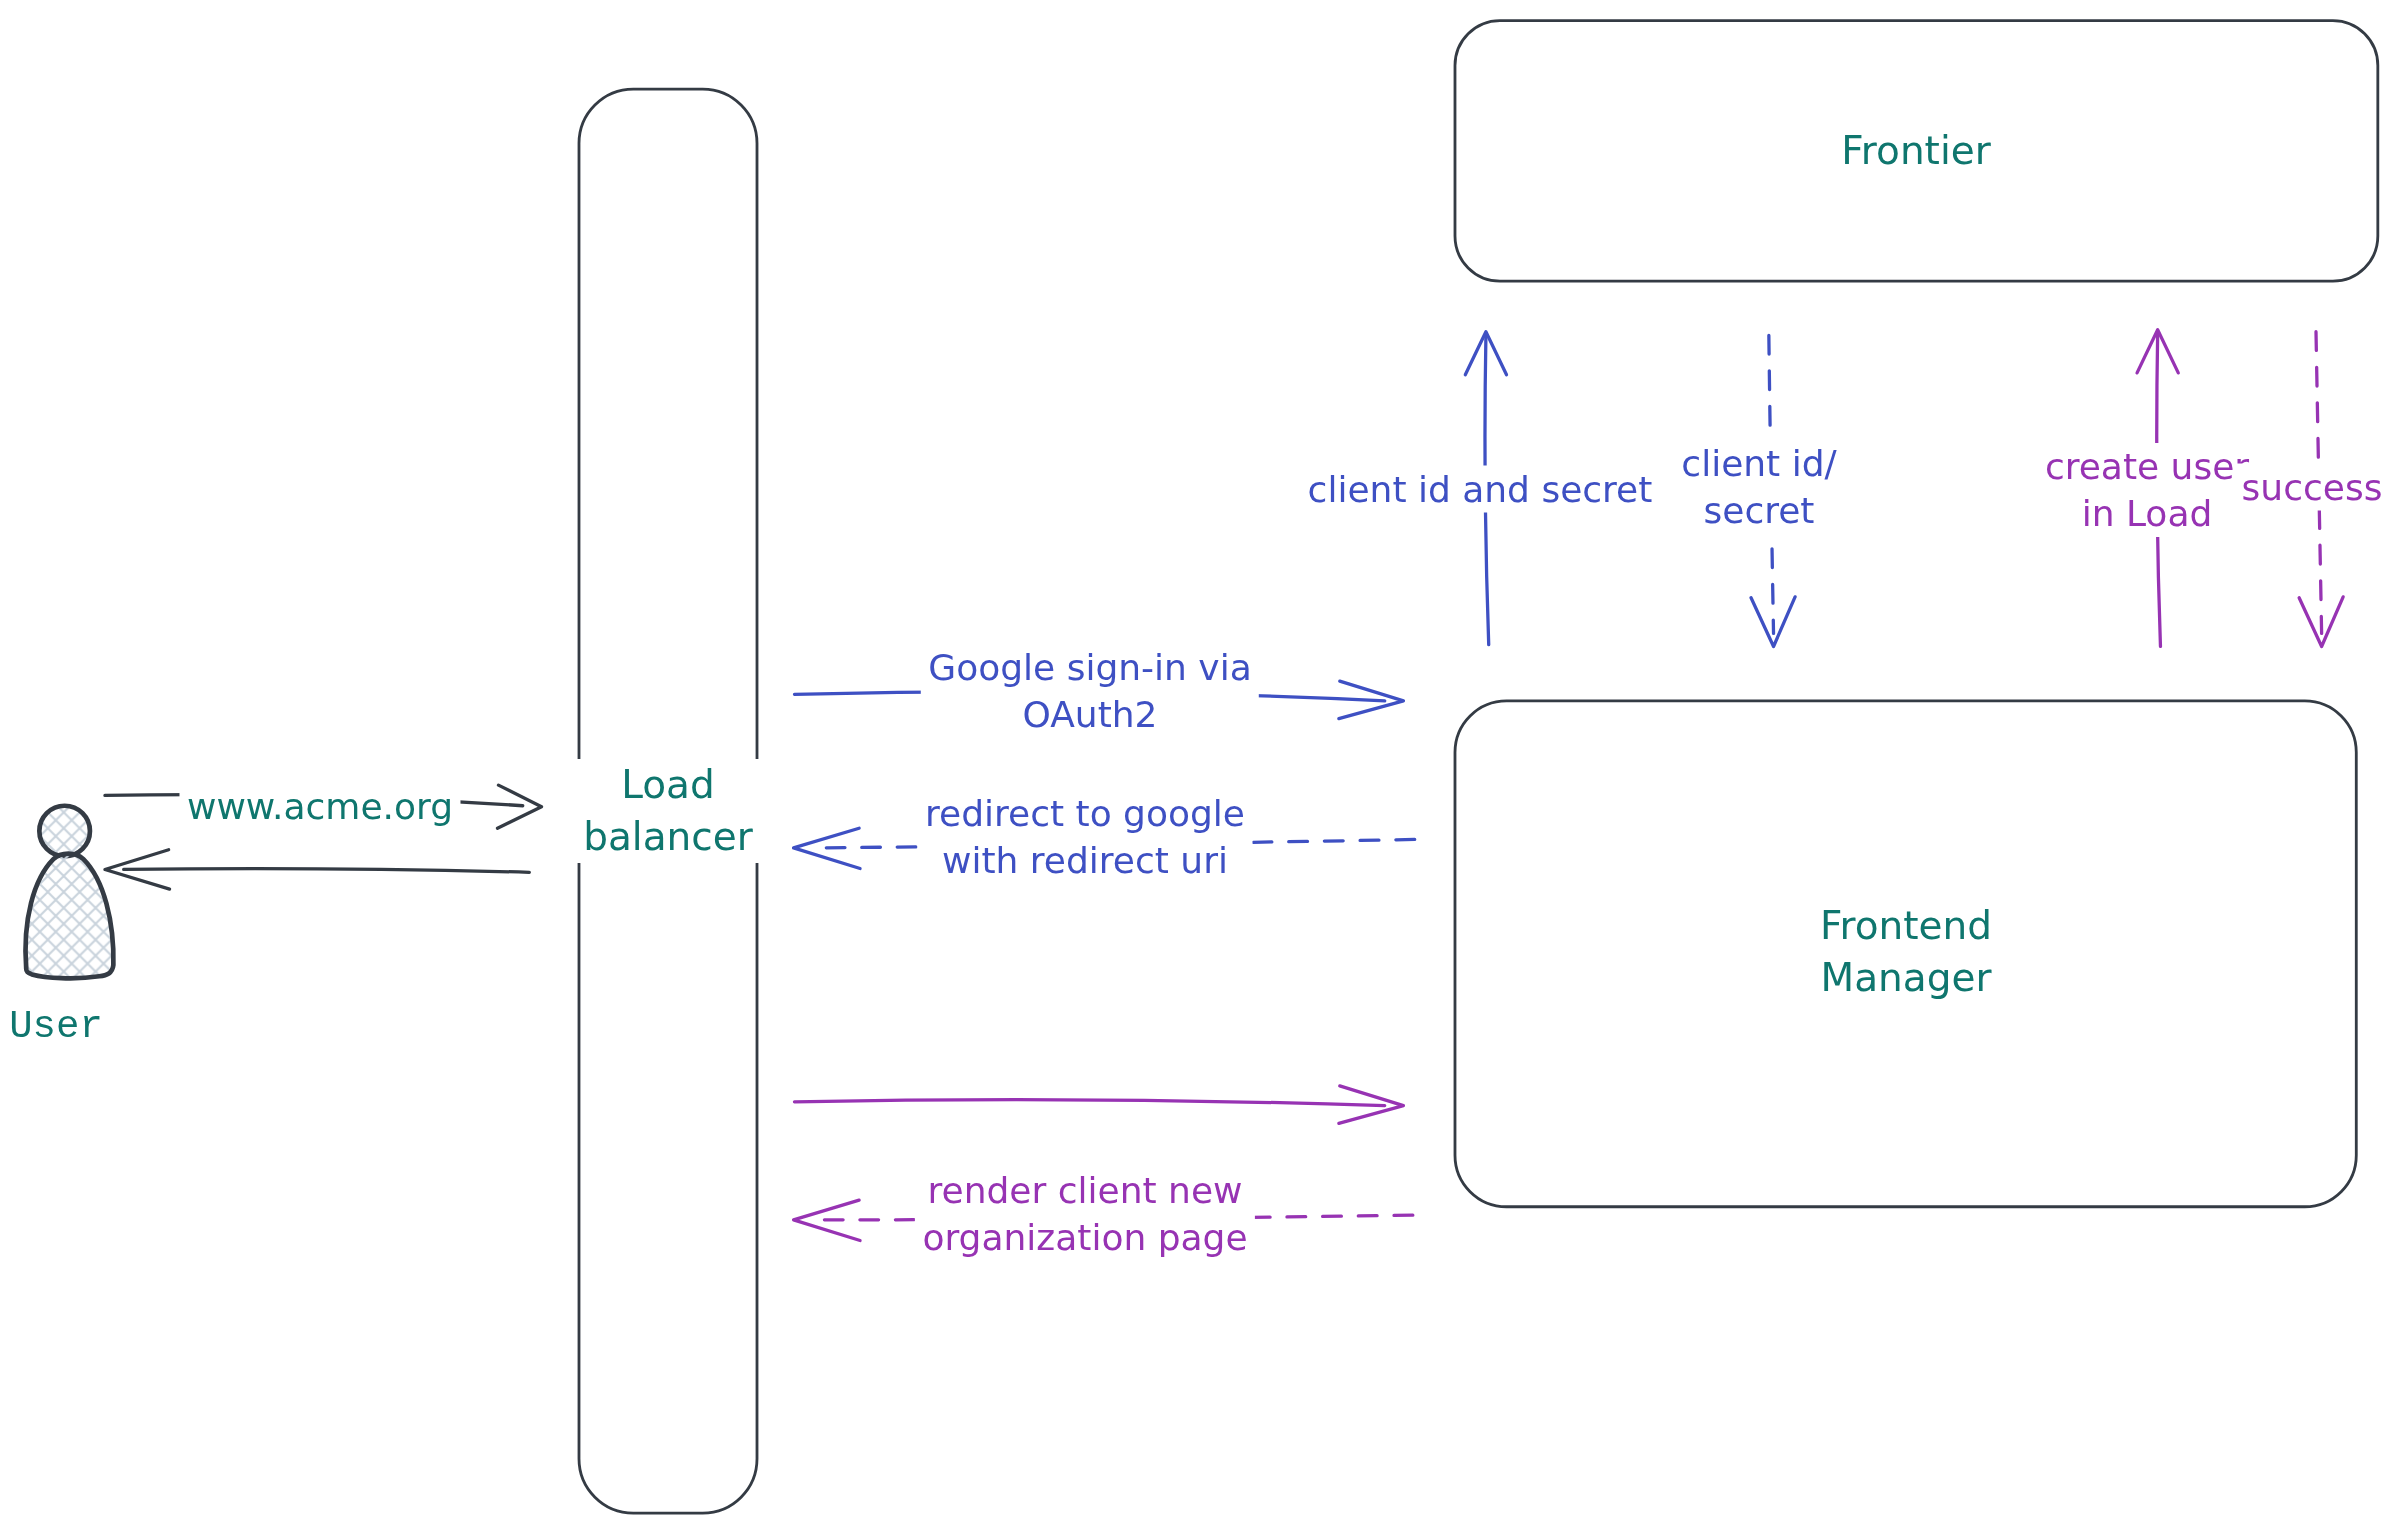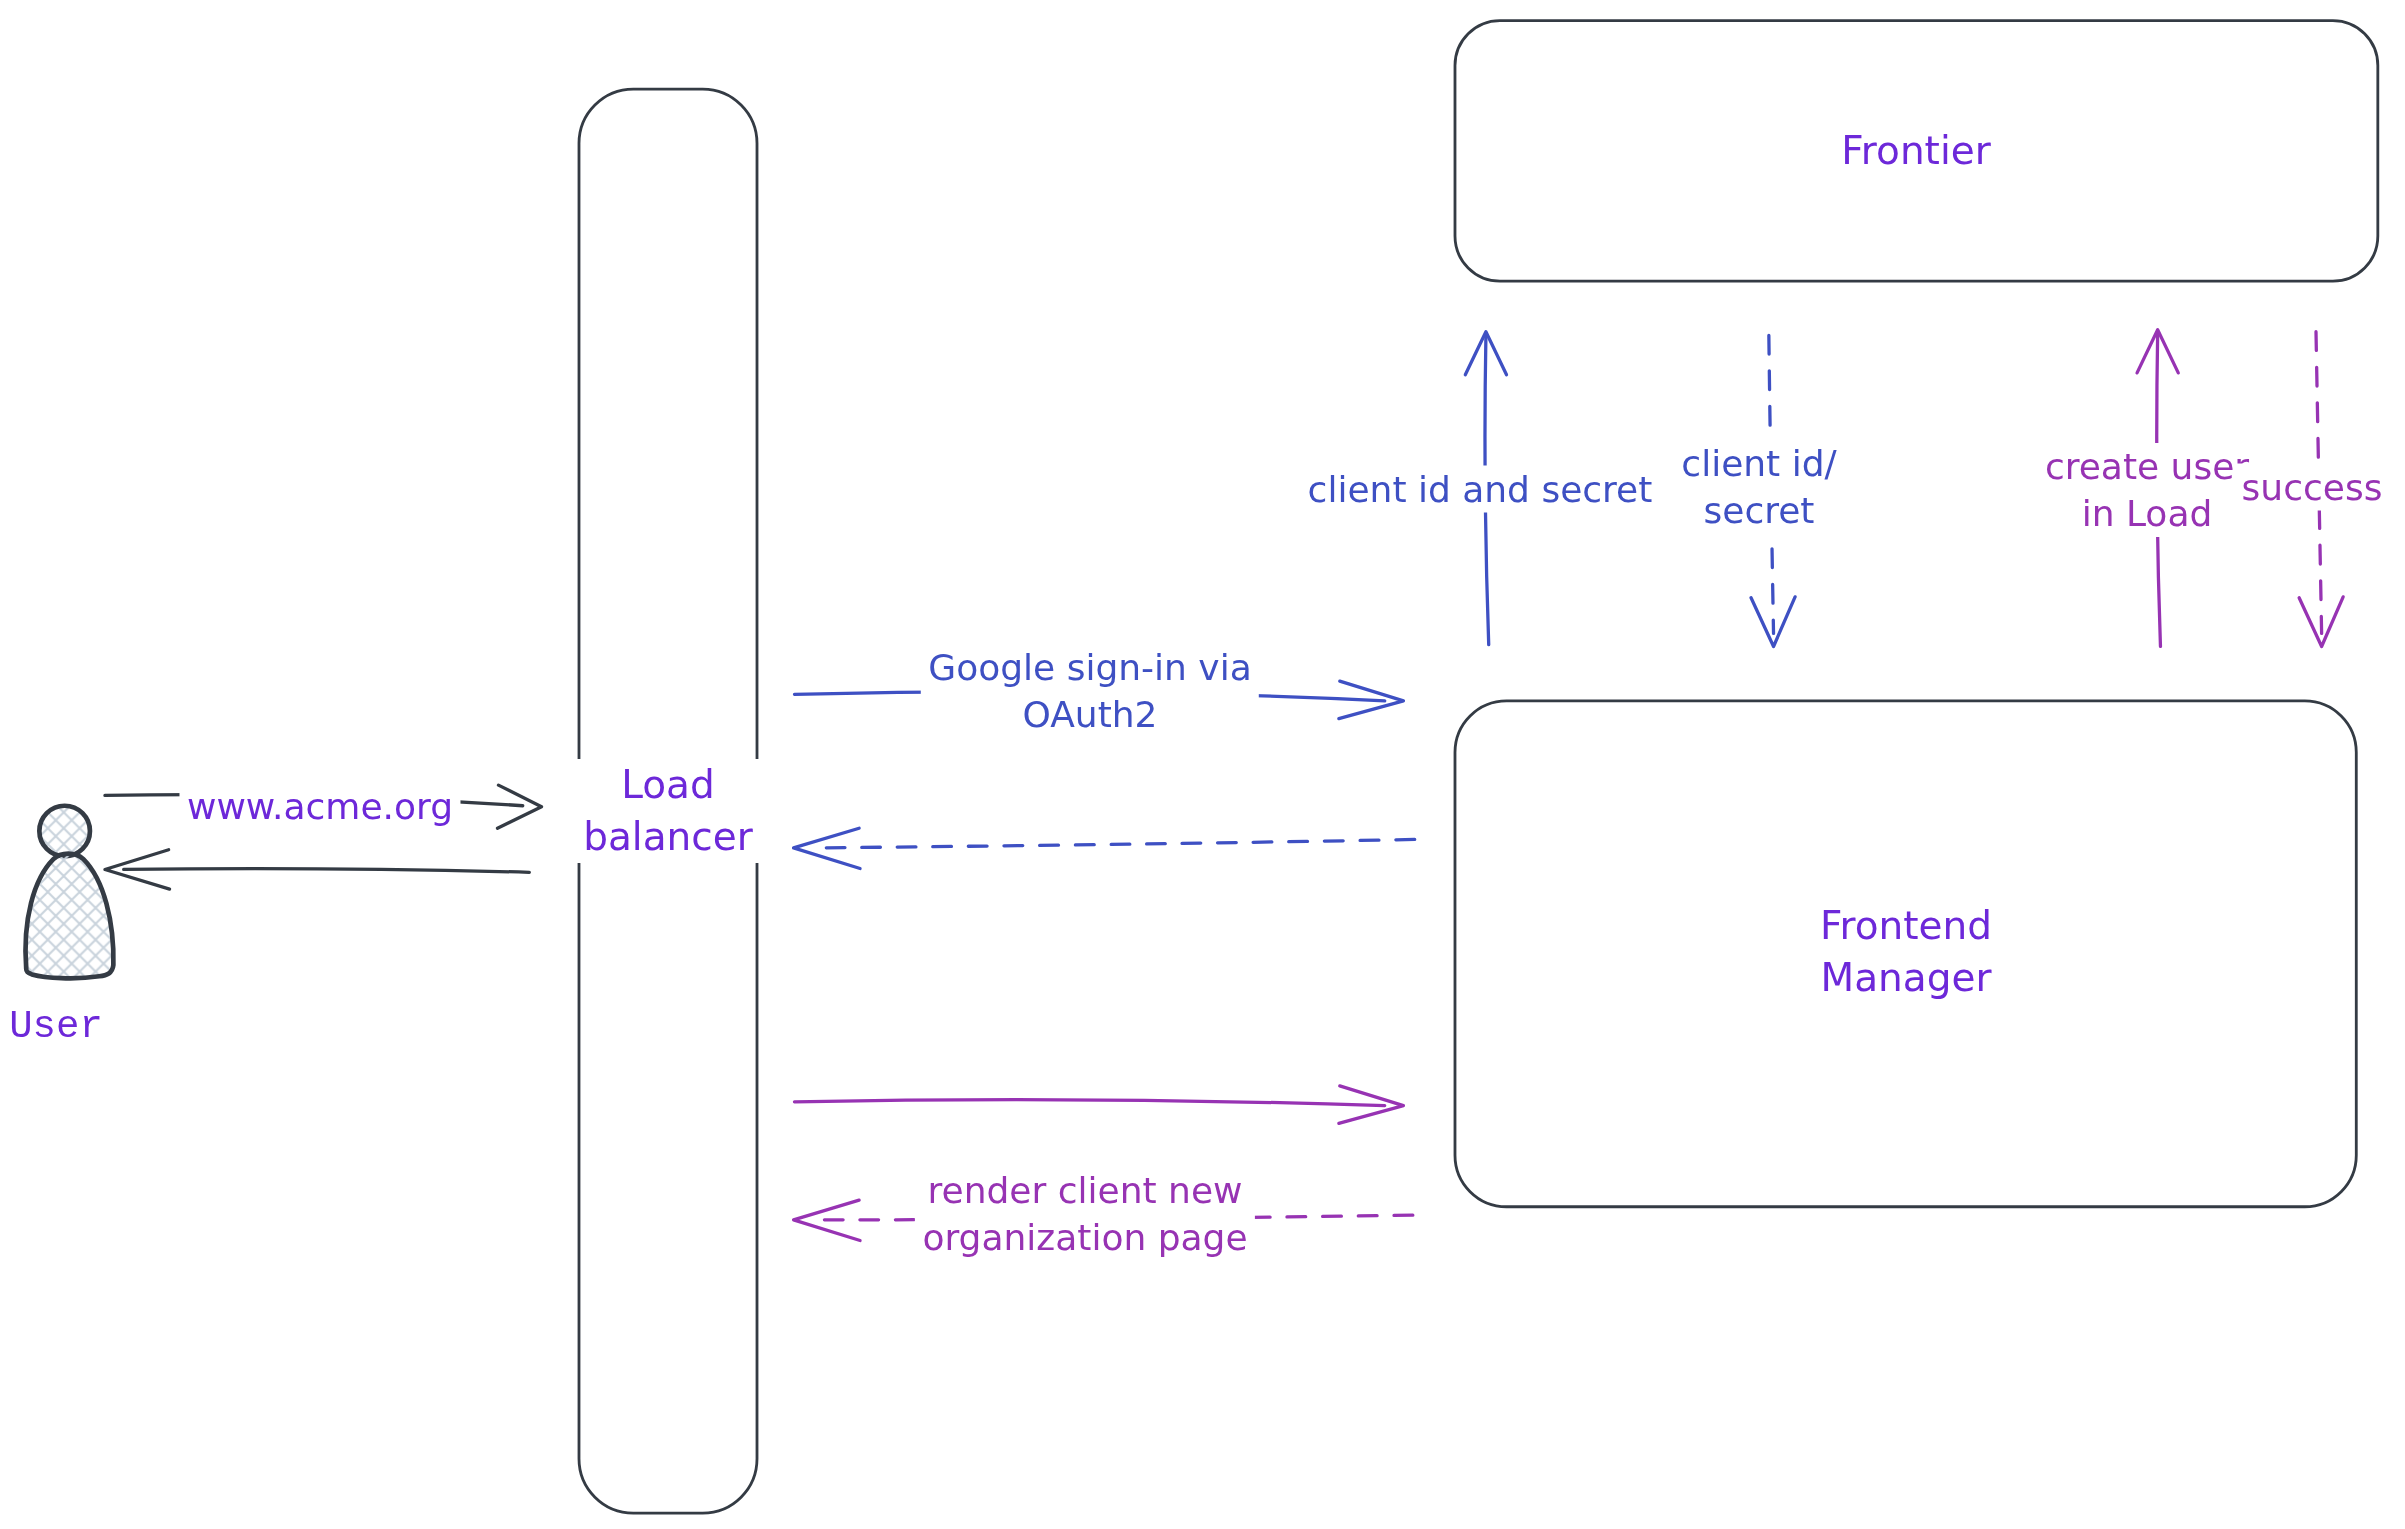--- a/index.html
+++ b/index.html
@@ -17,21 +17,21 @@
     transform: translate(-50%, -50%);
     text-align: center;
   }
   .lbl .ln {
     background: #ffffff;
     padding: 0 7.5px;
     white-space: nowrap;
   }
   .f38 { font-size: 36px; line-height: 47px; }
   .f42 { font-size: 39px; line-height: 52px; }
-  .ink    { color: #6d28d9; }
+  .ink    { color: #0f766e; }
   .blue   { color: #3e50c3; }
   .purple { color: #9733b3; }
 </style>
 </head>
 <body>
 
 <div class="stage">
 
   <svg class="layer" width="2405" height="1530" viewBox="0 0 2567 1633">
     <defs>
@@ -122,20 +122,24 @@
 
   <div class="lbl f38 ink" style="left:320px; top:806px;">
     <div class="ln">www.acme.org</div>
   </div>
 
   <div class="lbl f38 blue" style="left:1090px; top:691px;">
     <div class="ln">Google sign-in via</div>
     <div class="ln">OAuth2</div>
   </div>
 
+  <div class="lbl f38 blue" style="left:1085px; top:837px;">
+    <div class="ln">redirect to google</div>
+    <div class="ln">with redirect uri</div>
+  </div>
 
   <div class="lbl f38 blue" style="left:1480px; top:489px;">
     <div class="ln">client id and secret</div>
   </div>
 
   <div class="lbl f38 blue" style="left:1759px; top:487px;">
     <div class="ln">client id/</div>
     <div class="ln">secret</div>
   </div>
 

